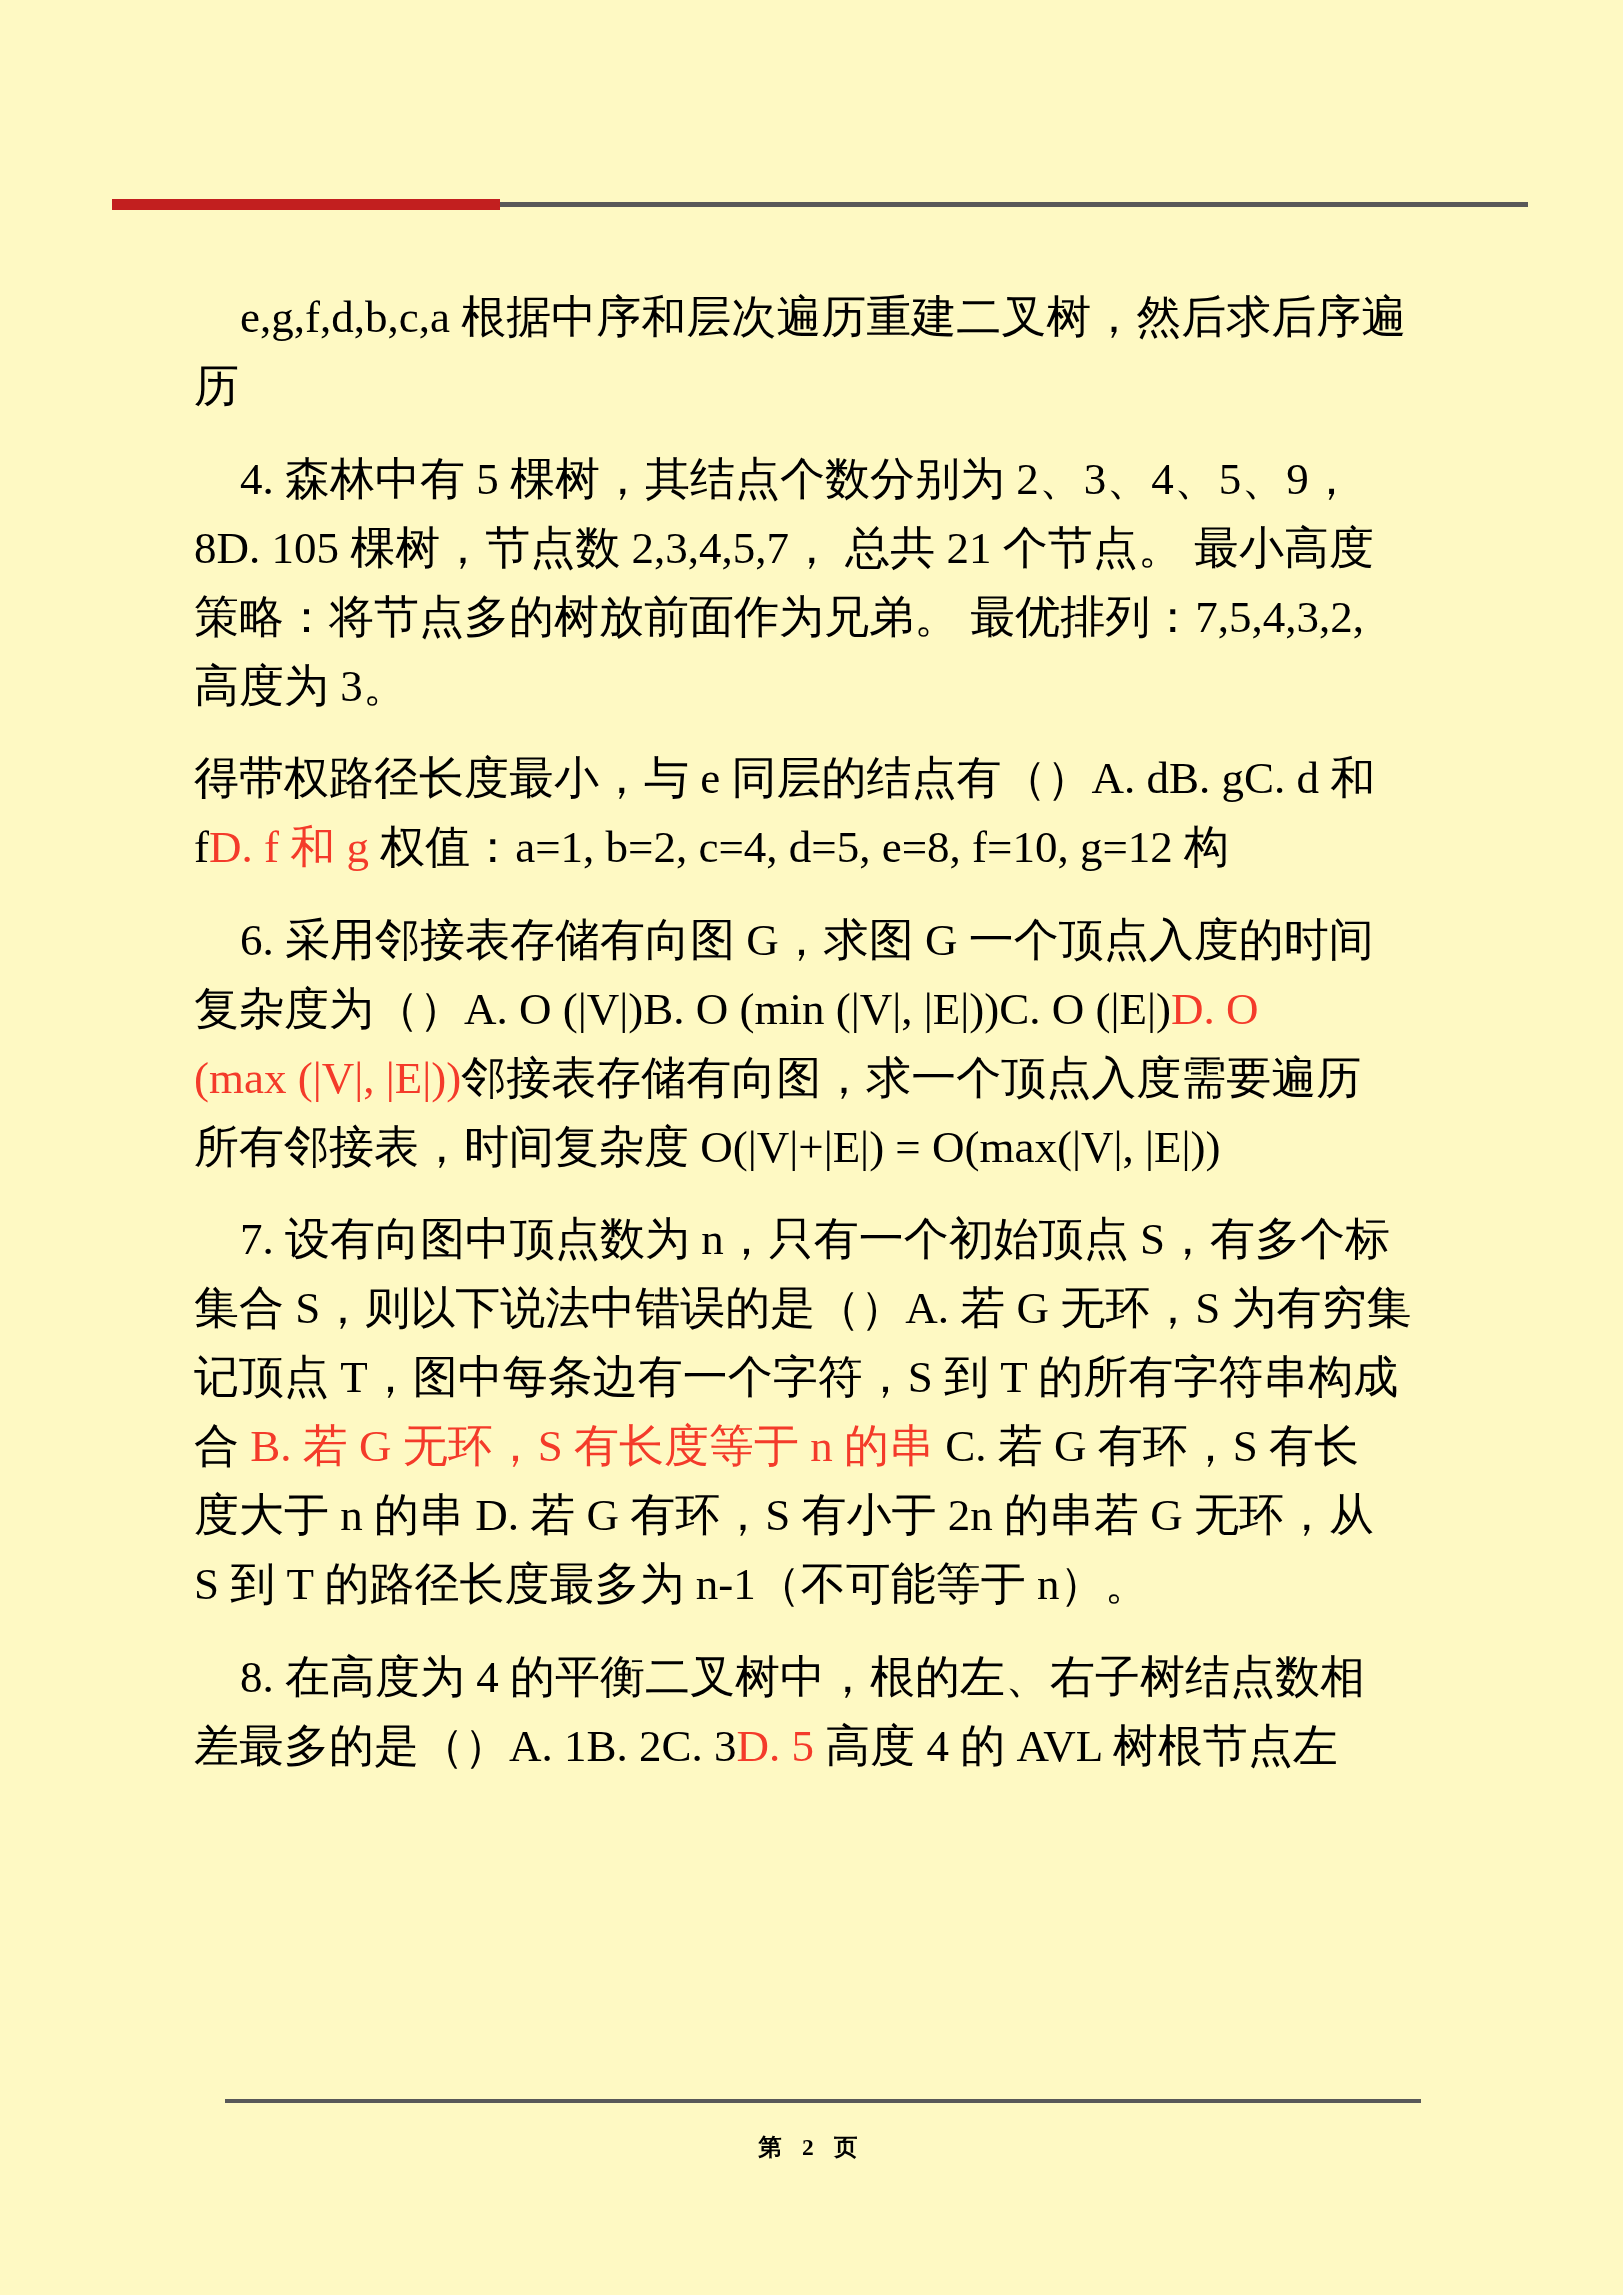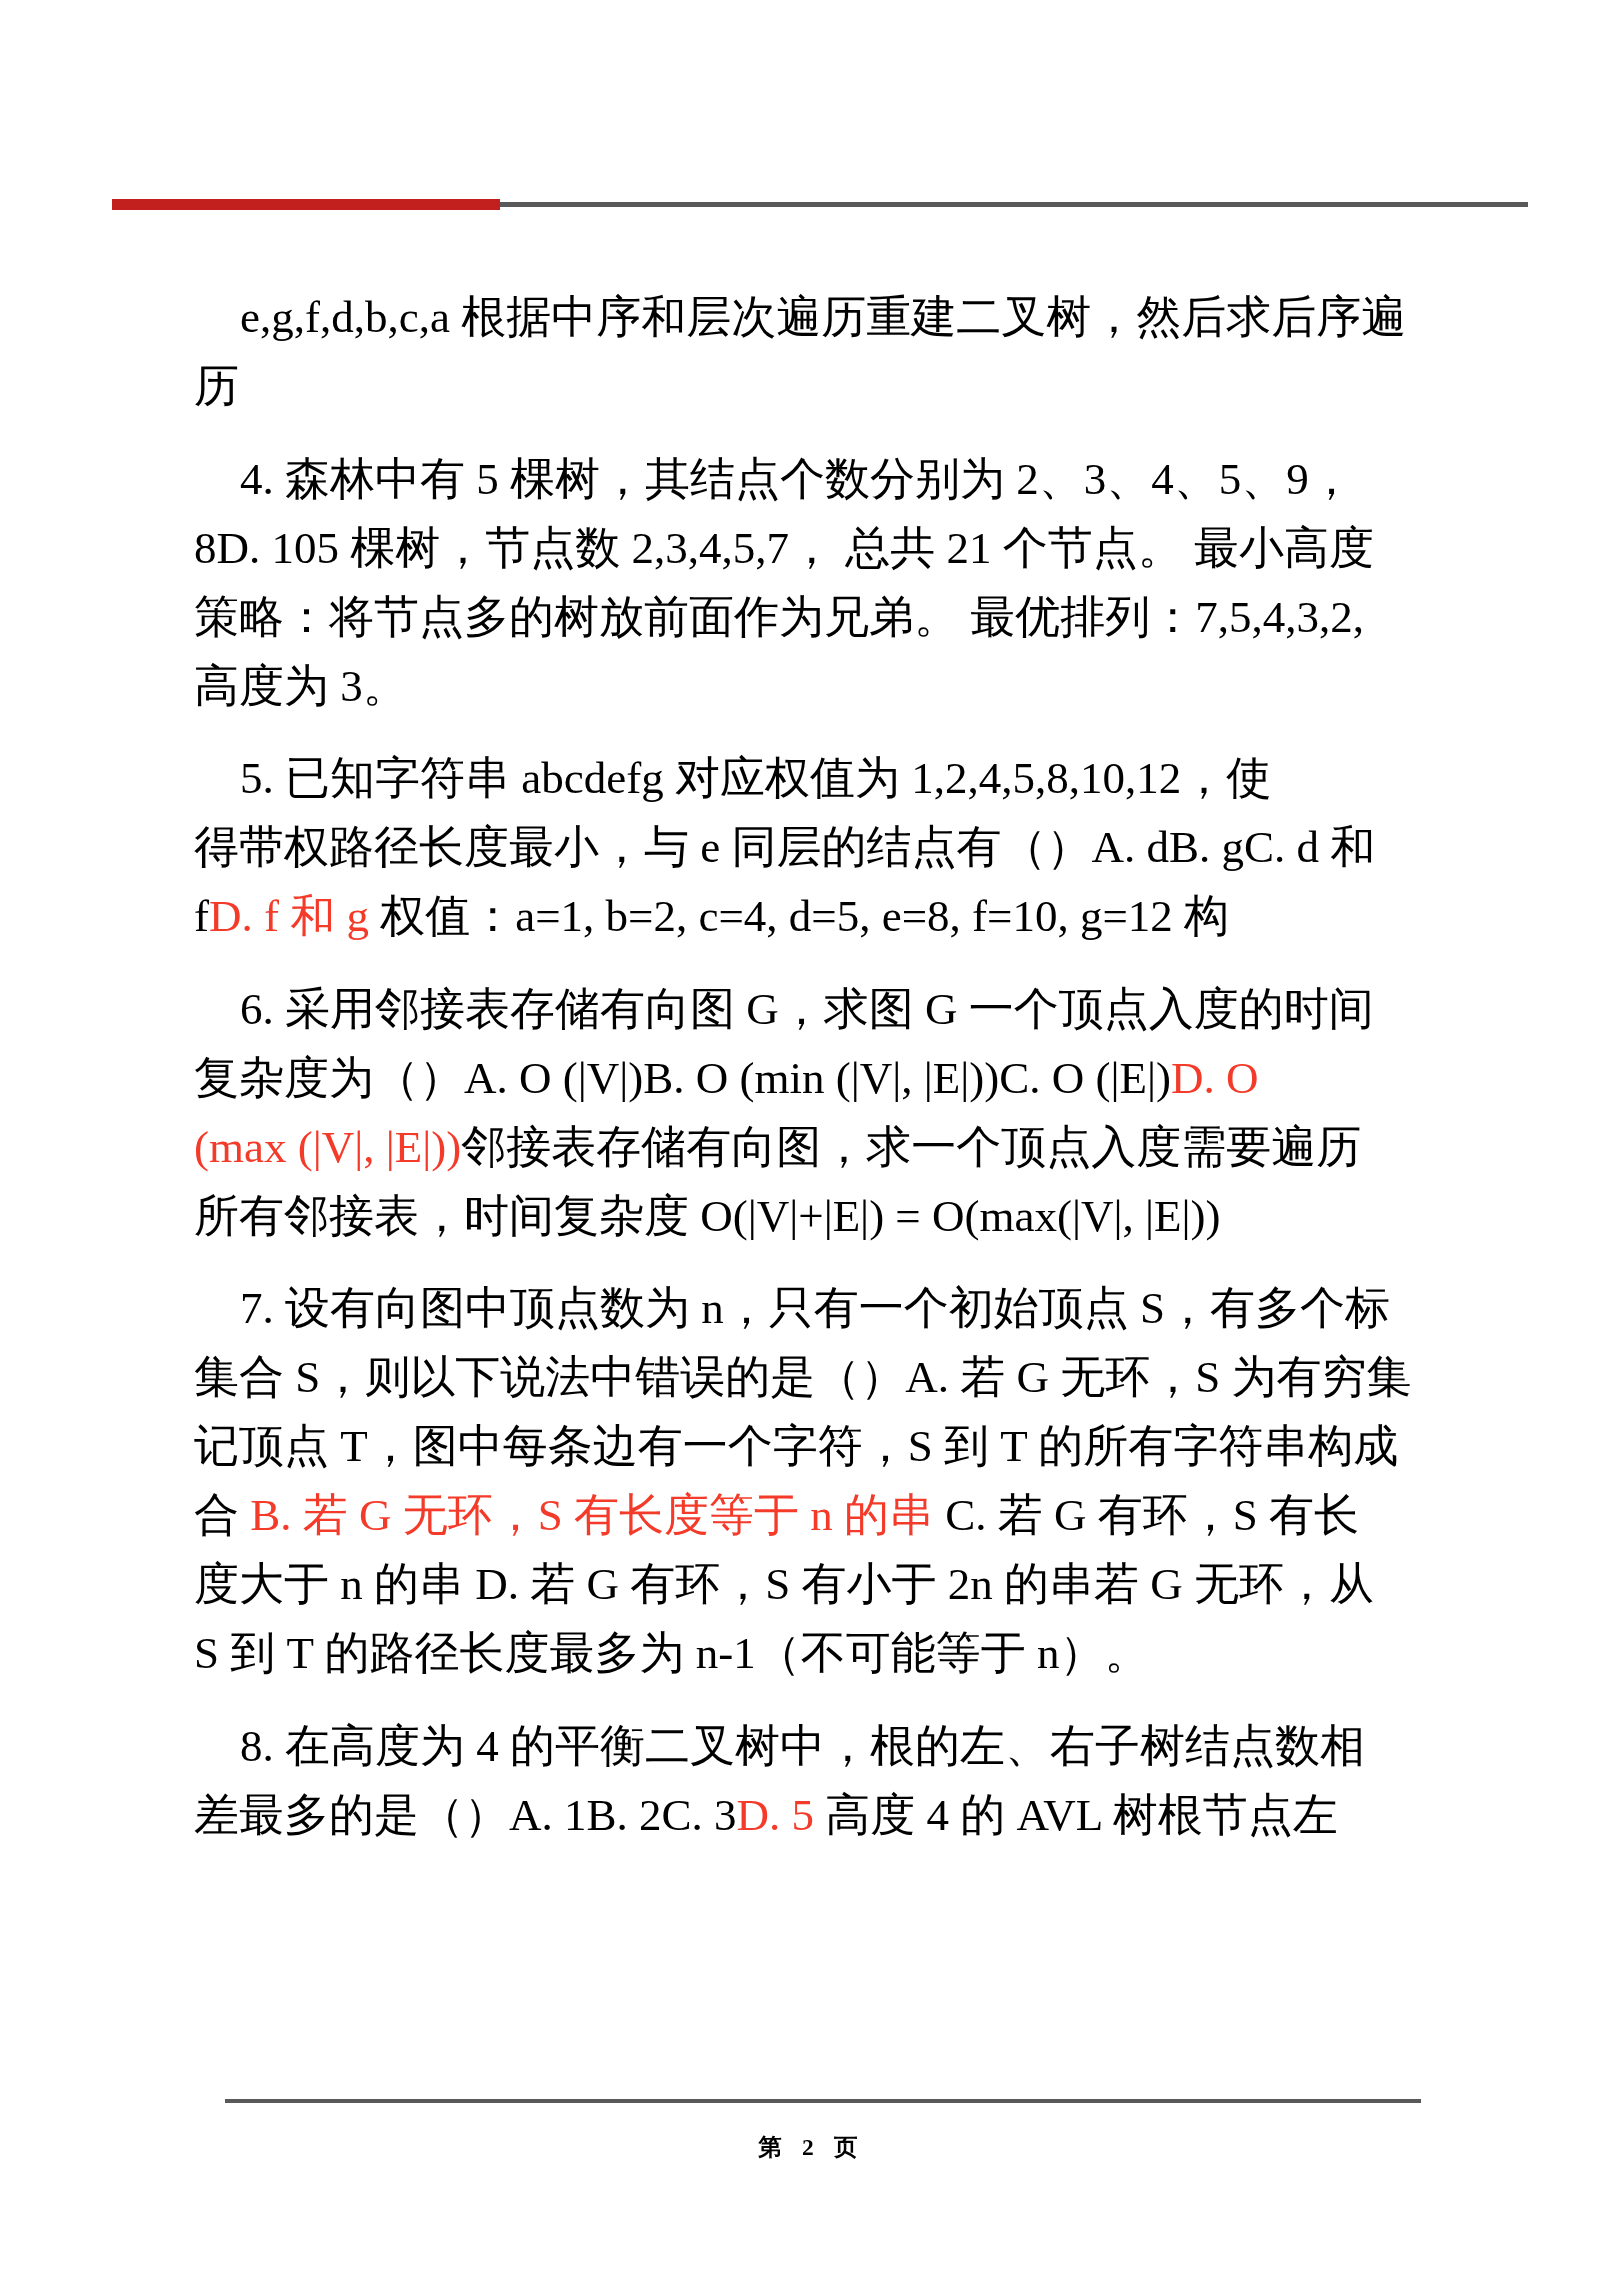--- a/index.html
+++ b/index.html
@@ -1,19 +1,19 @@
 <!DOCTYPE html>
 <html style="--header-bar-red: #c21f1f; --header-rule-gray: #595959; --footer-rule-gray: #595959; --answer-red: #f43b2a; --text-black: #000000;font-size:8.2px"><head>
 <meta charset="utf-8">
 <style>
   html,body{margin:0;padding:0;background:#888;}
   .page{
     position:relative;
     width:1623px;height:2295px;
-    background:#ffffff;
+    background:#fef9c3;
     font-family:"Liberation Serif","DejaVu Serif",serif;
     color:var(--text-black,#000);
     overflow:hidden;
   }
   .rule-red{
     position:absolute;left:112px;top:199px;width:388px;height:11.2px;
     background:var(--header-bar-red,#c21f1f);
   }
   .rule-gray{
     position:absolute;left:500px;top:202px;width:1028px;height:5.1px;
@@ -52,21 +52,20 @@
         <div class="line indent"><span class="seg">e,g,f,d,b,c,a 根据中序和层次遍历重建二叉树，然后求后序遍</span></div>
         <div class="line"><span class="seg">历</span></div>
       </div>
       <div class="para">
         <div class="line indent"><span class="seg">4. 森林中有 5 棵树，其结点个数分别为 2、3、4、5、9，</span></div>
         <div class="line"><span class="seg">8D. 105 棵树，节点数 2,3,4,5,7， 总共 21 个节点。 最小高度</span></div>
         <div class="line"><span class="seg">策略：将节点多的树放前面作为兄弟。 最优排列：7,5,4,3,2,</span></div>
         <div class="line"><span class="seg">高度为 3。</span></div>
       </div>
       <div class="para">
-        <div class="line indent"><span class="seg">5. 已知字符串 abcdefg 对应权值为 1,2,4,5,8,10,12，使</span></div>
         <div class="line"><span class="seg">得带权路径长度最小，与 e 同层的结点有（）A. dB. gC. d 和</span></div>
         <div class="line"><span class="seg">f</span><span class="seg ans">D. f 和 g</span><span class="seg"> 权值：a=1, b=2, c=4, d=5, e=8, f=10, g=12 构</span></div>
       </div>
       <div class="para">
         <div class="line indent"><span class="seg">6. 采用邻接表存储有向图 G，求图 G 一个顶点入度的时间</span></div>
         <div class="line"><span class="seg">复杂度为（）A. O (|V|)B. O (min (|V|, |E|))C. O (|E|)</span><span class="seg ans">D. O</span></div>
         <div class="line"><span class="seg ans">(max (|V|, |E|))</span><span class="seg">邻接表存储有向图，求一个顶点入度需要遍历</span></div>
         <div class="line"><span class="seg">所有邻接表，时间复杂度 O(|V|+|E|) = O(max(|V|, |E|))</span></div>
       </div>
       <div class="para">

